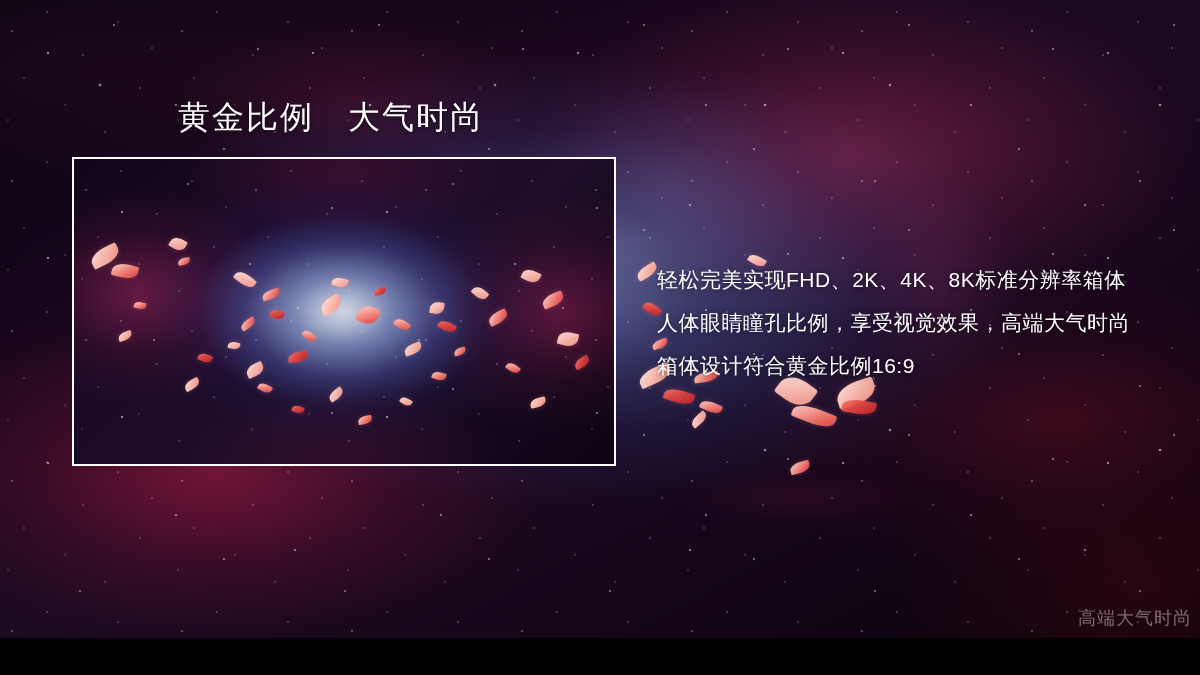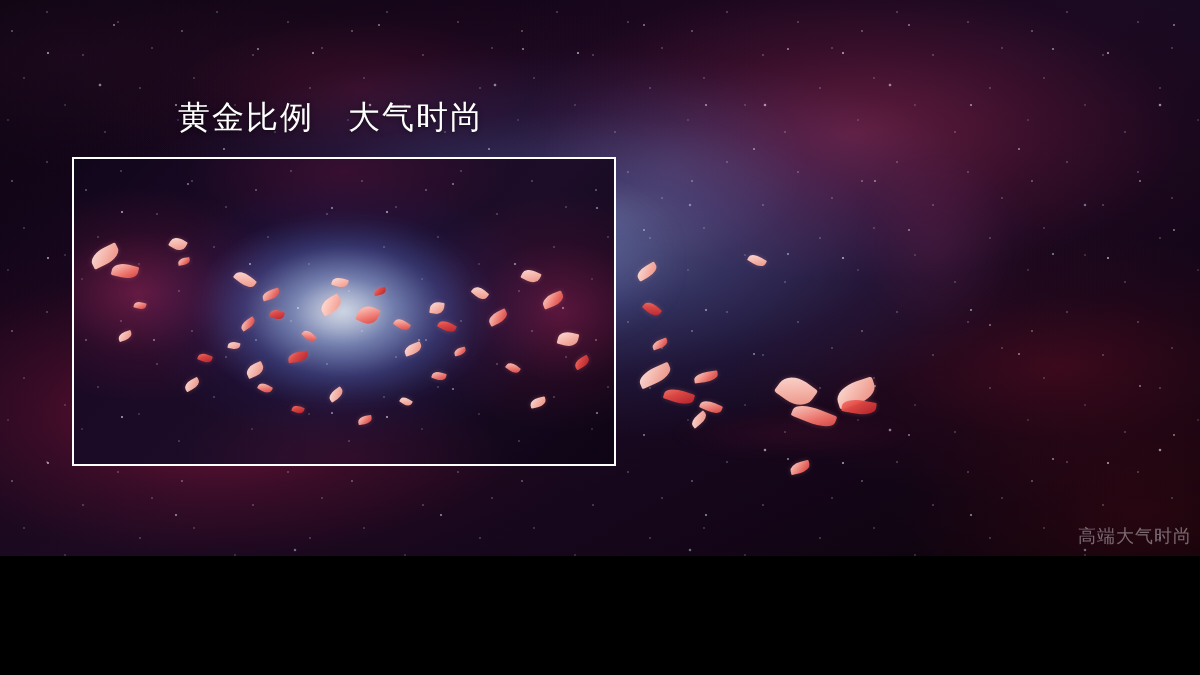--- a/index.html
+++ b/index.html
@@ -8,21 +8,21 @@
     padding: 0;
     background: #000;
   }
   body {
     font-family: "Liberation Sans", "DejaVu Sans", sans-serif;
   }
 
   #slide {
     position: relative;
     width: 1200px;
-    height: 556px;
+    height: 638px;
     overflow: hidden;
     background: #0a0207;
   }
 
   
   .bg-base {
     position: absolute;
     inset: 0;
     background:
       radial-gradient(ellipse 58% 52% at 47% 44%,
@@ -307,17 +307,20 @@
         <div class="petal" style="left: 432px; top: 205px; width: 14px; height: 8px; transform: rotate(36deg);"></div>
         <div class="petal pale" style="left: 456px; top: 239px; width: 16px; height: 9px; transform: rotate(-14deg);"></div>
         <div class="petal deep" style="left: 124px; top: 195px; width: 14px; height: 8px; transform: rotate(22deg);"></div>
         <div class="petal pale" style="left: 110px; top: 221px; width: 16px; height: 9px; transform: rotate(-28deg);"></div>
         <div class="petal" style="left: 60px; top: 143px; width: 12px; height: 7px; transform: rotate(16deg);"></div>
         <div class="petal pale" style="left: 44px; top: 173px; width: 14px; height: 8px; transform: rotate(-20deg);"></div>
       </div>
   </div>
 
   <div id="body-text">
+    <div class="line">轻松完美实现FHD、2K、4K、8K标准分辨率箱体</div>
+    <div class="line">人体眼睛瞳孔比例，享受视觉效果，高端大气时尚</div>
+    <div class="line">箱体设计符合黄金比例16:9</div>
   </div>
 
   <div id="watermark">高端大气时尚</div>
 
 </div>
 
 </body></html>

